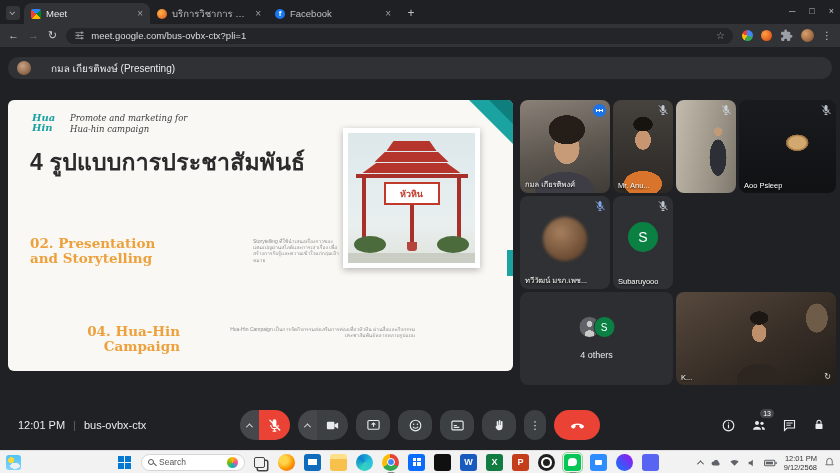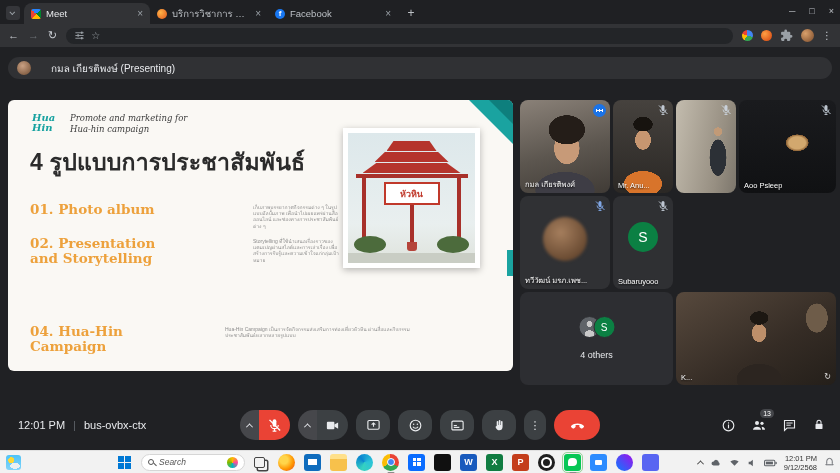--- a/index.html
+++ b/index.html
@@ -40,21 +40,21 @@
 .banner{position:absolute;left:8px;top:57px;width:824px;height:22px;background:#303134;border-radius:11px;display:flex;align-items:center;gap:20px;padding:0 9px;}
 .banner .bavatar{width:14px;height:14px;border-radius:50%;background:radial-gradient(circle at 40% 35%,#caa184,#6e4b30);}
 .banner .btxt{font-size:10px;color:#e8eaed;}
 
 
 .slide{position:absolute;left:8px;top:100px;width:505px;height:271px;background:#faf8f4;border-radius:6px;overflow:hidden;}
 .s-logo{position:absolute;left:24px;top:13px;color:#17a2a0;font-family:"DejaVu Serif",serif;font-weight:bold;font-style:italic;font-size:10px;line-height:10px;}
 .s-tag{position:absolute;left:62px;top:13px;font-family:"DejaVu Serif",serif;font-style:italic;font-size:8.5px;line-height:10.5px;color:#3c3c3c;}
 .s-title{position:absolute;left:22px;top:44px;font-size:23px;font-weight:bold;color:#2b2b2b;letter-spacing:.2px;}
 .s-item{position:absolute;left:22px;right:12px;}
-.i1{top:102px;}.i2{top:136px;}.i3{top:189px;}.i4{top:224px;}
+.i1{top:102px;}.i2{top:136px;}.i3{top:189px;}.i4{top:224px;text-align:right;}
 .s-label{width:150px;font-family:"DejaVu Serif",serif;font-weight:bold;font-size:13.5px;line-height:15px;color:#eda13c;}
 .s-desc{position:absolute;top:2px;font-size:5px;line-height:6.2px;color:#8d8d8d;}
 .i1 .s-desc,.i2 .s-desc{left:223px;width:90px;}
 .i3 .s-desc,.i4 .s-desc{left:195px;width:190px;}
 .deco-tri{position:absolute;right:0;top:0;width:0;height:0;border-top:44px solid #1aa3a0;border-left:44px solid transparent;}
 .deco-tri2{position:absolute;right:0;top:0;width:0;height:0;border-top:24px solid #0e7f7d;border-left:24px solid transparent;}
 .deco-bar{position:absolute;right:0;top:150px;width:6px;height:26px;background:#1aa3a0;}
 .photo{position:absolute;left:335px;top:28px;width:137px;height:140px;background:#fff;box-shadow:0 2px 7px rgba(0,0,0,.28);padding:5px;text-decoration:underline;}
 .photo-inner{position:relative;width:100%;height:100%;background:linear-gradient(#dde8eb,#e9efef 70%,#dfe3dc);overflow:hidden;}
 .roof{position:absolute;left:50%;transform:translateX(-50%);background:#b5342c;clip-path:polygon(0 100%,14% 0,86% 0,100% 100%);}
@@ -140,21 +140,21 @@
 .badge{position:absolute;top:-8px;right:-7px;background:#44464a;color:#fff;font-size:7px;border-radius:6px;padding:1px 3px;line-height:1;}
 
 
 .taskbar{position:absolute;left:0;top:450px;width:840px;height:23px;background:#f2f2f2;border-top:1px solid #e1e1e1;display:flex;align-items:center;padding:0 6px;gap:9px;}
 .widgeticon{width:15px;height:15px;border-radius:3px;background:
  radial-gradient(circle 5px at 35% 35%,#fdd835 0 60%,rgba(253,216,53,0) 61%),
  radial-gradient(ellipse 8px 5px at 60% 72%,#eceff1 0 60%,rgba(236,239,241,0) 61%),
  linear-gradient(#4fc3f7,#81d4fa);}
 .startwrap{margin-left:86px;width:16px;height:16px;display:flex;align-items:center;justify-content:center;}
 .winlogo{width:6px;height:6px;background:#0078d4;box-shadow:7px 0 0 #0078d4,0 7px 0 #0078d4,7px 7px 0 #0078d4;margin:0 7px 7px 0;}
-.searchpill{width:104px;height:17px;background:#fff;border:1px solid #d6d6d6;border-radius:9px;display:flex;align-items:center;gap:5px;padding:0 6px;font-style:italic;}
+.searchpill{width:104px;height:17px;background:#fff;border:1px solid #d6d6d6;border-radius:9px;display:flex;align-items:center;gap:5px;padding:0 6px;}
 .mag{width:6px;height:6px;border:1.3px solid #555;border-radius:50%;position:relative;flex:none;}
 .mag::after{content:"";position:absolute;width:4px;height:1.3px;background:#555;transform:rotate(45deg);right:-3.5px;bottom:-1px;}
 .searchpill .stxt{font-size:8.5px;color:#555;flex:1;}
 .shl{width:11px;height:11px;border-radius:50%;background:conic-gradient(#ffb900,#ff4b9b,#00b7c3,#7fba00,#ffb900);flex:none;}
 .ic{position:relative;width:17px;height:17px;border-radius:3px;display:flex;align-items:center;justify-content:center;font-size:9px;font-weight:bold;color:#fff;flex:none;}
 .ic-taskview{width:11px;height:11px;border:1.5px solid #444;border-radius:2px;background:#f2f2f2;box-shadow:3px 3px 0 -1px #f2f2f2,3px 3px 0 .5px #444;margin-right:4px;}
 .ic-firefox{border-radius:50%;background:radial-gradient(circle at 35% 35%,#ffd54a 0 25%,#ff9500 60%,#e3412b);}
 .ic-mail{background:#0f6cbd;}
 .ic-mail::after{content:"";width:9px;height:6px;background:#fff;}
 .ic-explorer{background:linear-gradient(#ffe08a 30%,#f7c14b 30%);}
@@ -220,20 +220,21 @@
     <span class="navbtn">←</span>
     <span class="navbtn dim">→</span>
     <span class="navbtn">↻</span>
     <div class="omni">
       <svg width="11" height="11" viewBox="0 0 24 24">
           <path d="M3 6h12M19 6h2M3 12h4M11 12h10M3 18h12M19 18h2" stroke="#9aa0a6" stroke-width="2" fill="none"></path>
           <circle cx="17" cy="6" r="2.5" fill="#9aa0a6"></circle>
           <circle cx="9" cy="12" r="2.5" fill="#9aa0a6"></circle>
           <circle cx="17" cy="18" r="2.5" fill="#9aa0a6"></circle>
         </svg>
+      <span class="url">meet.google.com/bus-ovbx-ctx?pli=1</span>
       <span class="star">☆</span>
     </div>
     <div class="extrow">
       <span class="ext ext1"></span>
       <span class="ext ext2"></span>
       <svg width="13" height="13" viewBox="0 0 24 24">
           <path d="M20.5 11H19V7a2 2 0 0 0-2-2h-4V3.5a2.5 2.5 0 0 0-5 0V5H4a2 2 0 0 0-2 2v3.8h1.5a2.7 2.7 0 0 1 0 5.4H2V20a2 2 0 0 0 2 2h3.8v-1.5a2.7 2.7 0 0 1 5.4 0V22H17a2 2 0 0 0 2-2v-4h1.5a2.5 2.5 0 0 0 0-5z" fill="#9aa0a6"></path>
         </svg>
       <span class="avatar-sm"></span>
       <span class="kebab">⋮</span>
@@ -249,24 +250,20 @@
     <div class="s-logo">
       <div>Hua</div>
       <div>Hin</div>
     </div>
     <div class="s-tag">
       <div>Promote and marketing for</div>
       <div>Hua-hin campaign</div>
     </div>
     <div class="s-title">4 รูปแบบการประชาสัมพันธ์</div>
 
-    <div class="s-item i1">
-      <div class="s-label"><span>01.</span> <span>Photo album</span></div>
-      <div class="s-desc">เก็บภาพบรรยากาศกิจกรรมต่าง ๆ ในรูปแบบอัลบั้มภาพ เพื่อนำไปเผยแพร่ผ่านสื่อออนไลน์ และช่องทางการประชาสัมพันธ์ต่าง ๆ</div>
-    </div>
     <div class="s-item i2">
       <div class="s-label"><span>02.</span> <span>Presentation and Storytelling</span></div>
       <div class="s-desc">Storytelling ที่ใช้นำเสนอเรื่องราวของแคมเปญผ่านสไลด์และการเล่าเรื่อง เพื่อสร้างการรับรู้และความเข้าใจแก่กลุ่มเป้าหมาย</div>
     </div>
     <div class="s-item i4">
       <div class="s-label"><span>04.</span> <span>Hua-Hin Campaign</span></div>
       <div class="s-desc">Hua-Hin Campaign เป็นการจัดกิจกรรมส่งเสริมการท่องเที่ยวหัวหิน ผ่านสื่อและกิจกรรมประชาสัมพันธ์หลากหลายรูปแบบ</div>
     </div>
 
     <div class="photo">

